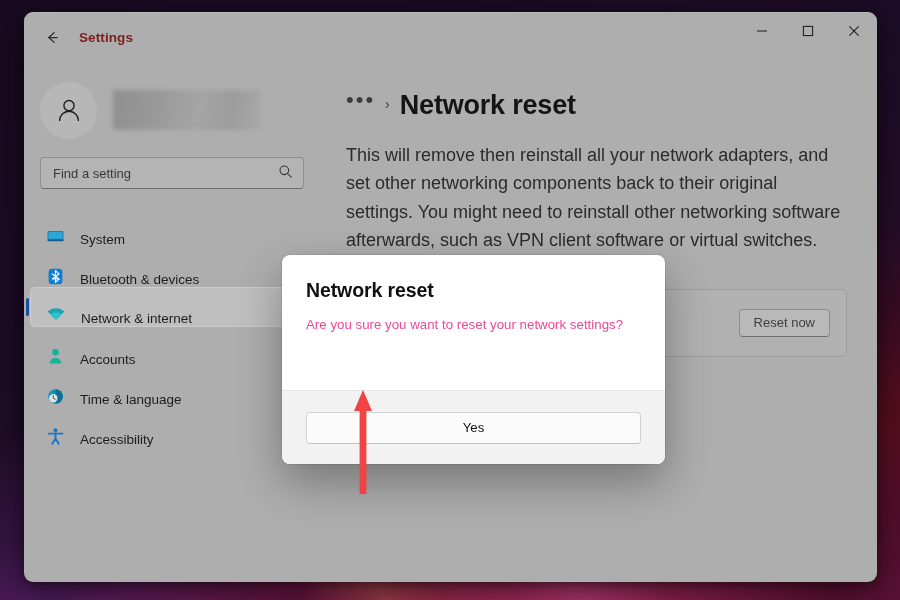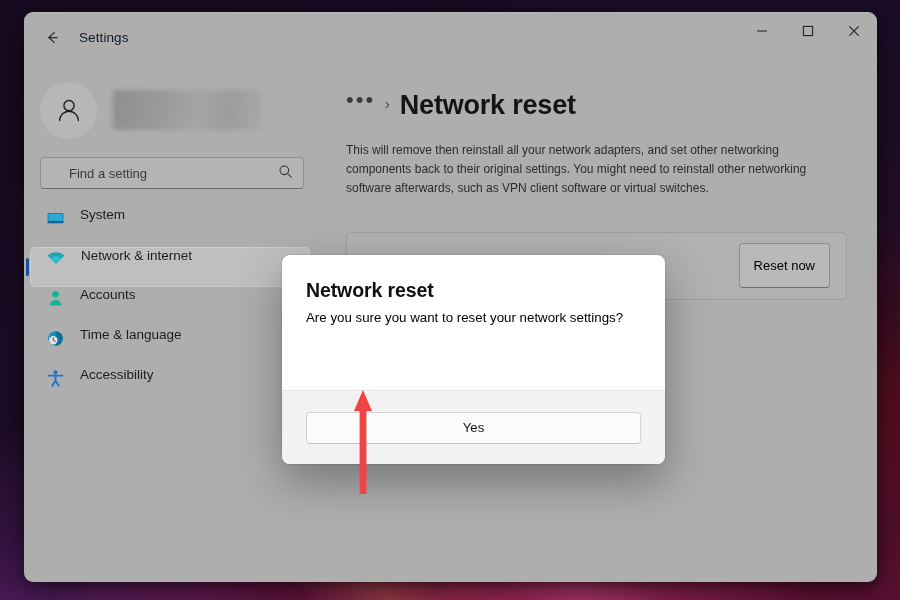--- a/index.html
+++ b/index.html
@@ -61,22 +61,23 @@
     width: 34px; height: 34px;
     margin-left: 11px;
     border-radius: 4px;
     display: flex; align-items: center; justify-content: center;
     cursor: default;
   }
   #back-button svg { display:block; }
   #app-title {
     margin-left: 10px;
     font-size: 13.5px;
-    color: #0f172a;
+    color: #7f1d1d;
     letter-spacing: 0.1px;
+    font-weight: bold;
   }
   #window-controls {
     position: absolute;
     right: 0; top: 0;
     display: flex;
     height: 36px;
   }
   .wc-btn {
     width: 46px; height: 36px;
     display: flex; align-items: center; justify-content: center;
@@ -122,42 +123,42 @@
 
   #search-box {
     margin: 14px 16px 0 16px;
     height: 32px;
     border: 1px solid #8e8e8e;
     border-bottom-color: #6d6d6d;
     border-radius: 4px;
     background: #b4b4b4;
     display: flex;
     align-items: center;
-    padding: 0 10px 0 28px;
+    padding: 0 10px 0 12px;
   }
   #search-input {
     flex: 1;
     border: none;
     outline: none;
     background: transparent;
     font-family: "Liberation Sans", sans-serif;
     font-size: 13px;
     color: #2a2a2a;
   }
   #search-input::placeholder { color: #3a3a3a; opacity: 1; }
 
   #nav-list {
     margin-top: 18px;
     padding: 0 10px 0 6px;
   }
   .nav-item {
     position: relative;
     height: 40px;
     display: flex;
-    align-items: flex-start;
+    align-items: flex-end;
     border-radius: 5px;
     padding-left: 14px;
     margin-bottom: 0px;
     cursor: default;
   }
   .nav-item.selected {
     background: rgba(255,255,255,0.22);
     border: 1px solid rgba(255,255,255,0.20);
   }
   .nav-item.selected::before {
@@ -214,47 +215,47 @@
     padding-bottom: 2px;
   }
   #page-title {
     font-size: 27px;
     color: #141414;
     font-weight: 600;
     letter-spacing: -0.2px;
   }
   #page-description {
     margin-top: 14px;
-    font-size: 12px;
+    font-size: 18px;
     line-height: 1.58;
     color: #2b2b2b;
     max-width: 510px;
   }
   #reset-card {
     margin-top: 34px;
     height: 68px;
     border: 1px solid #9d9d9d;
     border-radius: 5px;
     background: rgba(255,255,255,0.045);
     display: flex;
     align-items: center;
     justify-content: flex-end;
     padding-right: 16px;
   }
   #reset-now-button {
     min-width: 88px;
-    height: 45px;
+    height: 28px;
     padding: 0 14px;
     border: 1px solid #8d8d8d;
     border-bottom-color: #6f6f6f;
     border-radius: 4px;
     background: rgba(255,255,255,0.10);
     font-family: "Liberation Sans", sans-serif;
     font-size: 13px;
-    color: #000000;
+    color: #404040;
     cursor: default;
   }
 
   
   #dialog {
     position: absolute;
     left: 258px;
     top: 194px;
     width: 383px;
     height: 209px;
@@ -268,23 +269,23 @@
     padding: 24px 24px 0 24px;
     height: 135px;
   }
   #dialog-title {
     font-size: 19.5px;
     font-weight: 600;
     color: #101010;
     letter-spacing: -0.1px;
   }
   #dialog-message {
-    margin-top: 6px;
+    margin-top: 13px;
     font-size: 13.3px;
-    color: #000000;
+    color: #ec4899;
     line-height: 1.45;
   }
   #dialog-footer {
     height: 74px;
     background: #f2f2f2;
     border-top: 1px solid #e6e6e6;
     display: flex;
     align-items: center;
     gap: 11px;
     padding: 0 24px;
@@ -381,20 +382,30 @@
             <span class="nav-icon">
               <svg width="19" height="19" viewBox="0 0 19 19" aria-hidden="true">
                 <rect x="1.5" y="4" width="16" height="10" rx="1.4" fill="#1b83b8"></rect>
                 <rect x="2.6" y="5.1" width="13.8" height="6.6" rx="0.8" fill="#2ea7d8"></rect>
                 <rect x="1.5" y="12.4" width="16" height="1.8" rx="0.8" fill="#0e5f8d"></rect>
               </svg>
             </span>
             <span class="nav-label">System</span>
           </div>
 
+          <div class="nav-item">
+            <span class="nav-icon">
+              <svg width="19" height="19" viewBox="0 0 19 19" aria-hidden="true">
+                <rect x="2.6" y="1.8" width="13.8" height="15.4" rx="3.2" fill="#0f7fd4"></rect>
+                <path d="M9.5 3.6 L13 7 L6.3 12 L13 12 M9.5 15.4 L9.5 3.6" fill="none" stroke="#ffffff" stroke-width="1.15" stroke-linejoin="round" stroke-linecap="round"></path>
+                <path d="M6.3 7 L13 12 L9.5 15.4" fill="none" stroke="#ffffff" stroke-width="1.15" stroke-linejoin="round" stroke-linecap="round"></path>
+              </svg>
+            </span>
+            <span class="nav-label">Bluetooth &amp; devices</span>
+          </div>
 
           <div class="nav-item selected">
             <span class="nav-icon">
               <svg width="20" height="20" viewBox="0 0 20 20" aria-hidden="true">
                 <path d="M10 14.8 L1.6 6.6 a11.9 11.9 0 0 1 16.8 0 Z" fill="#1ea3b0"></path>
                 <path d="M10 14.8 L4.6 9.4 a7.6 7.6 0 0 1 10.8 0 Z" fill="#27c2cf"></path>
               </svg>
             </span>
             <span class="nav-label">Network &amp; internet</span>
           </div>

